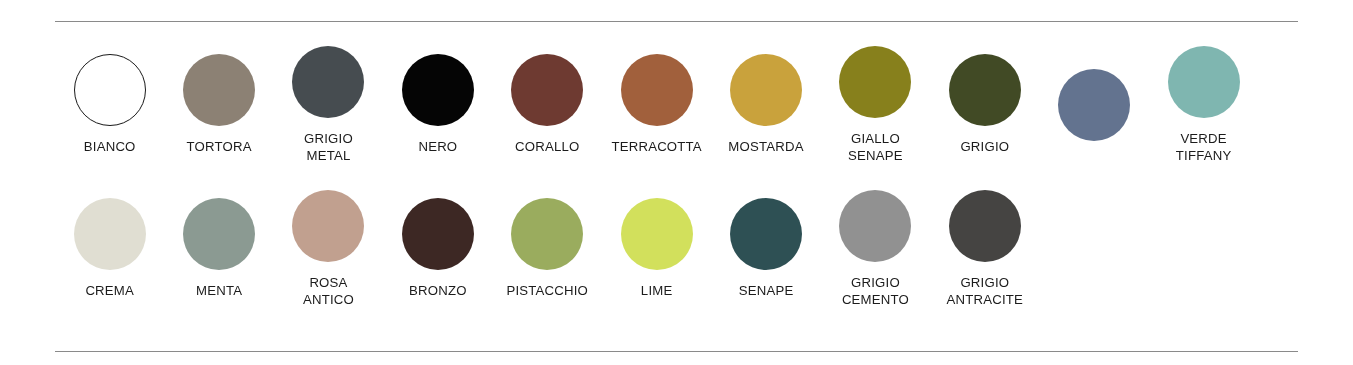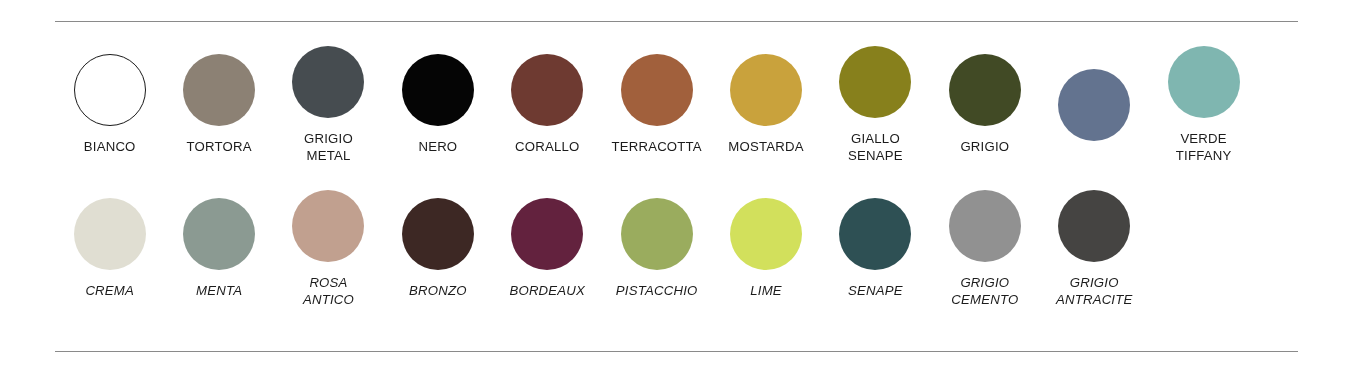--- a/index.html
+++ b/index.html
@@ -29,21 +29,21 @@
   }
   .rule-top { margin-top: 21px; }
   .rule-bottom { margin-top: 0; }
 
   .swatch-row {
     display: flex;
     align-items: center;
     width: 100%;
   }
   .row-one { margin-top: 24px; }
-  .row-two { margin-top: 26px; font-style: italic; }
+  .row-two { margin-top: 26px; }
 
   .swatch {
     width: 109.4px;
     flex: 0 0 109.4px;
     display: flex;
     flex-direction: column;
     align-items: center;
   }
 
   .dot {
@@ -146,24 +146,20 @@
       <div class="swatch">
         <div class="dot" style="background-color: rgb(193, 160, 143);"></div>
         <div class="swatch-label">ROSA
 ANTICO</div>
       </div>
       <div class="swatch">
         <div class="dot" style="background-color: rgb(61, 40, 36);"></div>
         <div class="swatch-label">BRONZO</div>
       </div>
       <div class="swatch">
-        <div class="dot" style="background-color: rgb(99, 34, 62);"></div>
-        <div class="swatch-label">BORDEAUX</div>
-      </div>
-      <div class="swatch">
         <div class="dot" style="background-color: rgb(154, 172, 94);"></div>
         <div class="swatch-label">PISTACCHIO</div>
       </div>
       <div class="swatch">
         <div class="dot" style="background-color: rgb(210, 224, 92);"></div>
         <div class="swatch-label">LIME</div>
       </div>
       <div class="swatch">
         <div class="dot" style="background-color: rgb(46, 80, 84);"></div>
         <div class="swatch-label">SENAPE</div>

